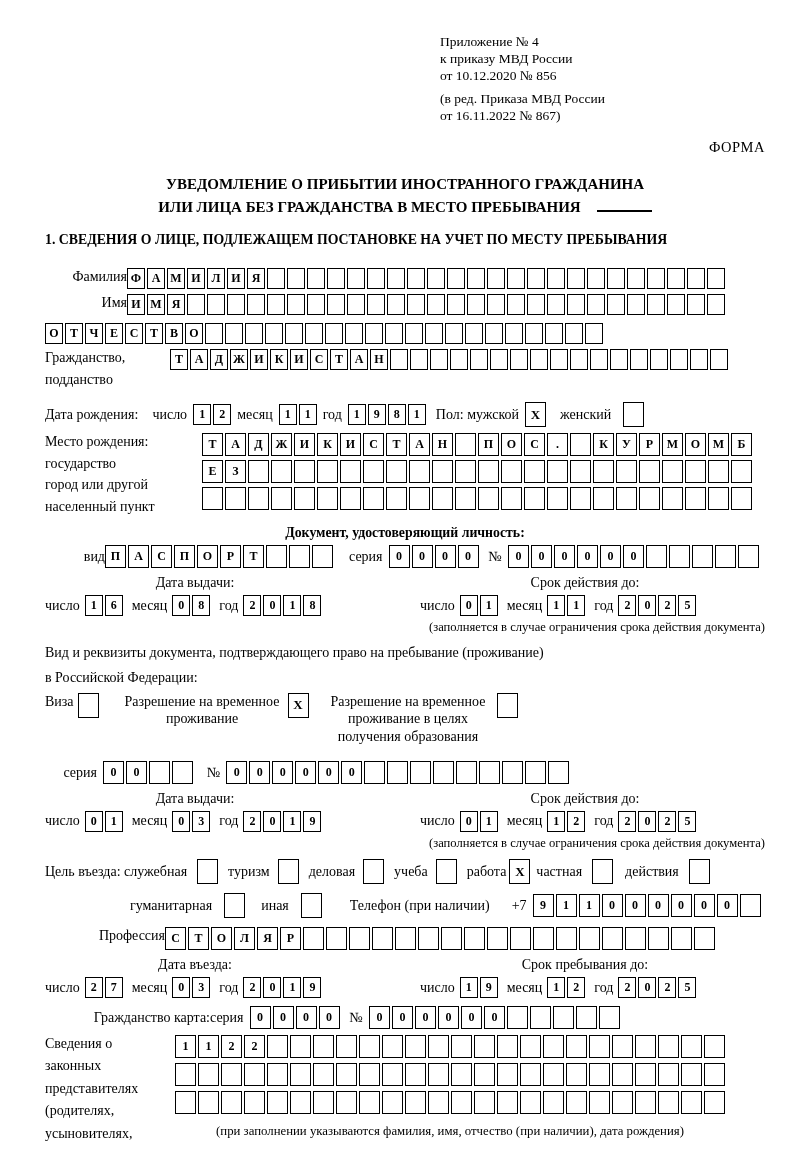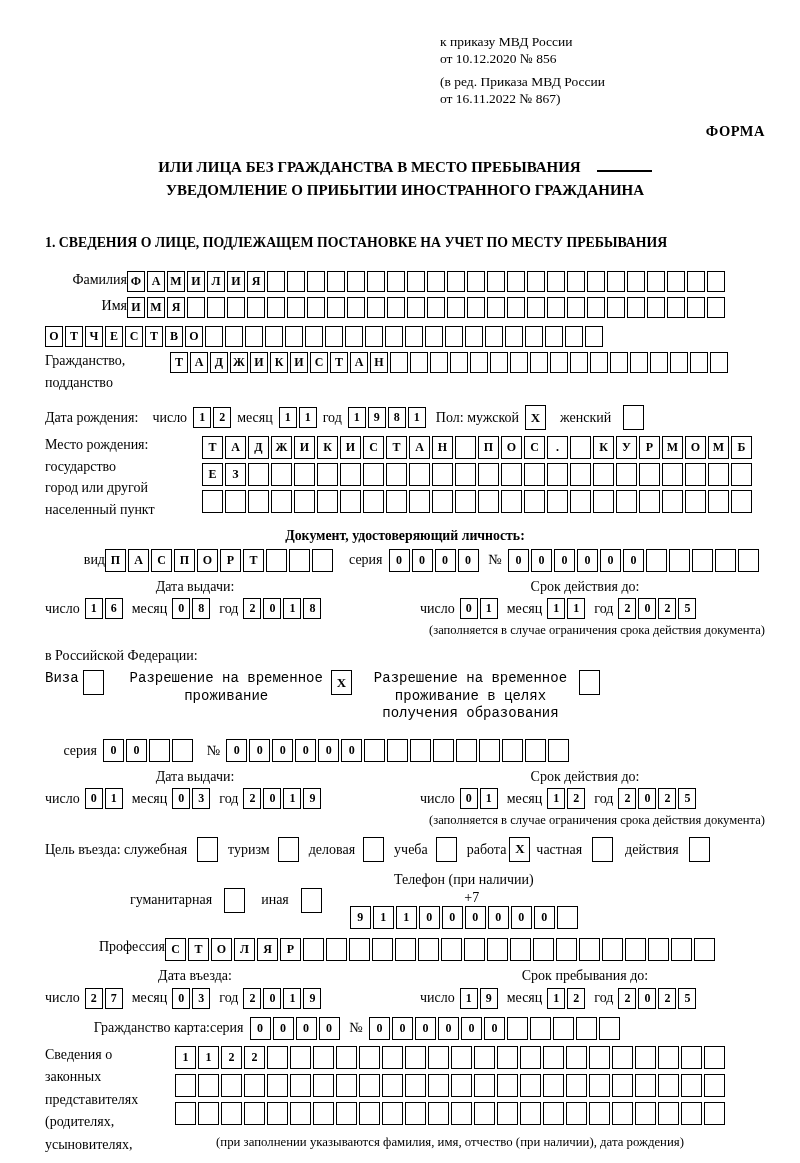--- a/index.html
+++ b/index.html
@@ -6,26 +6,26 @@
   body{
     width:800px;height:1163px;overflow:hidden;color:#000;
     font-family:"Liberation Serif","DejaVu Serif",serif;
     font-size:14px;line-height:1.25;
   }
   .page{padding:34px 35px 0 45px;}
 
   
   .top-right{margin-left:395px;width:330px;font-size:13.5px;}
   .top-right .gap{margin-top:6px;}
-  .forma{font-weight:bold;text-align:right;margin-top:14px;font-size:14.5px;letter-spacing:.5px;}
+  .forma{font-weight:normal;text-align:right;margin-top:14px;font-size:14.5px;letter-spacing:.5px;}
 
   
   .title{text-align:center;font-weight:bold;font-size:15px;margin-top:16px;line-height:1.55;}
   .blank-line{display:inline-block;width:55px;border-bottom:2px solid #000;margin-left:16px;}
-  .sec-head{font-weight:bold;font-size:13.8px;margin-top:32px;margin-bottom:20px;}
+  .sec-head{font-weight:bold;font-size:13.8px;margin-top:12px;margin-bottom:20px;}
 
   
   .row{display:flex;align-items:flex-start;margin-bottom:5px;}
   .lbl{flex:0 0 auto;text-align:right;}
   .cells{display:flex;gap:2px;flex-wrap:nowrap;}
   .cell{
     flex:0 0 auto;width:16px;height:19px;border:1.5px solid #000;
     display:flex;align-items:center;justify-content:center;
     font-size:12px;font-weight:bold;background:#fff;
   }
@@ -50,58 +50,59 @@
   .dateline{display:flex;align-items:center;}
   .dateline .dlbl{margin-right:5px;}
   .dateline .cells{margin-right:9px;}
   .note{font-size:12.6px;text-align:right;margin-top:4px;}
 
   .plainline{margin:8px 0 2px;}
 
   
   .permit-opts{display:flex;align-items:flex-start;margin:6px 0 14px;}
   .opt{display:flex;align-items:flex-start;}
-  .opt-label{white-space:pre-line;font-family:Liberation Mono, monospace;}
+  .opt-label{white-space:pre-line;}
   .opt-label.center{text-align:center;}
   .opt .checkbox{margin-left:8px;}
 
   
   .purpose-line{display:flex;align-items:center;margin-bottom:9px;}
   .purpose-line .opt{align-items:center;}
   .indent2{padding-left:85px;}
-  .phone-group{display:flex;align-items:center;flex-direction:column;}
+  .phone-group{display:flex;align-items:center;}
 
   
   .repr{display:flex;margin-top:6px;}
   .repr .lblcol{width:130px;}
   .repr .lblcol div{margin-bottom:5px;}
   .repr-rows .cells{margin-bottom:5px;}
   .foot-note{font-size:12.8px;margin-top:10px;text-align:center;}
   .mt6{margin-top:6px;gap:37px;}
   .sp-r{margin-right:6px;}
   .sp-l{margin-left:6px;}
 </style>
 </head>
 <body>
 
 <div class="page">
 
   <div class="top-right">
+    <div>Приложение № 4</div>
     <div>к приказу МВД России</div>
     <div>от 10.12.2020 № 856</div>
     <div class="gap">(в ред. Приказа МВД России</div>
     <div>от 16.11.2022 № 867)</div>
   </div>
   <div class="forma">ФОРМА</div>
 
   <div class="title">
+    <div>УВЕДОМЛЕНИЕ О ПРИБЫТИИ ИНОСТРАННОГО ГРАЖДАНИНА</div>
     <div>
       <span>ИЛИ ЛИЦА БЕЗ ГРАЖДАНСТВА В МЕСТО ПРЕБЫВАНИЯ</span><span class="blank-line"></span>
     </div>
-    <div>УВЕДОМЛЕНИЕ О ПРИБЫТИИ ИНОСТРАННОГО ГРАЖДАНИНА</div>
   </div>
 
   <div class="sec-head">1. СВЕДЕНИЯ О ЛИЦЕ, ПОДЛЕЖАЩЕМ ПОСТАНОВКЕ НА УЧЕТ ПО МЕСТУ ПРЕБЫВАНИЯ</div>
 
   <div class="row">
     <span class="lbl" style="width:82px">Фамилия</span>
     <div class="cells">
         <span class="cell">Ф</span>
         <span class="cell">А</span>
         <span class="cell">М</span>
@@ -434,20 +435,21 @@
             <span class="cell">2</span>
             <span class="cell">0</span>
             <span class="cell">2</span>
             <span class="cell">5</span>
           </div>
       </div>
       <div class="note">(заполняется в случае ограничения срока действия документа)</div>
     </div>
   </div>
 
+  <div class="plainline">Вид и реквизиты документа, подтверждающего право на пребывание (проживание)</div>
   <div class="plainline">в Российской Федерации:</div>
 
   <div class="permit-opts">
     <span class="opt">
       <span class="opt-label">Виза</span>
       <span class="checkbox" style="margin-left:4px"></span>
     </span>
     <span class="opt" style="margin-left:26px">
       <span class="opt-label center">Разрешение на временное
 проживание</span>

